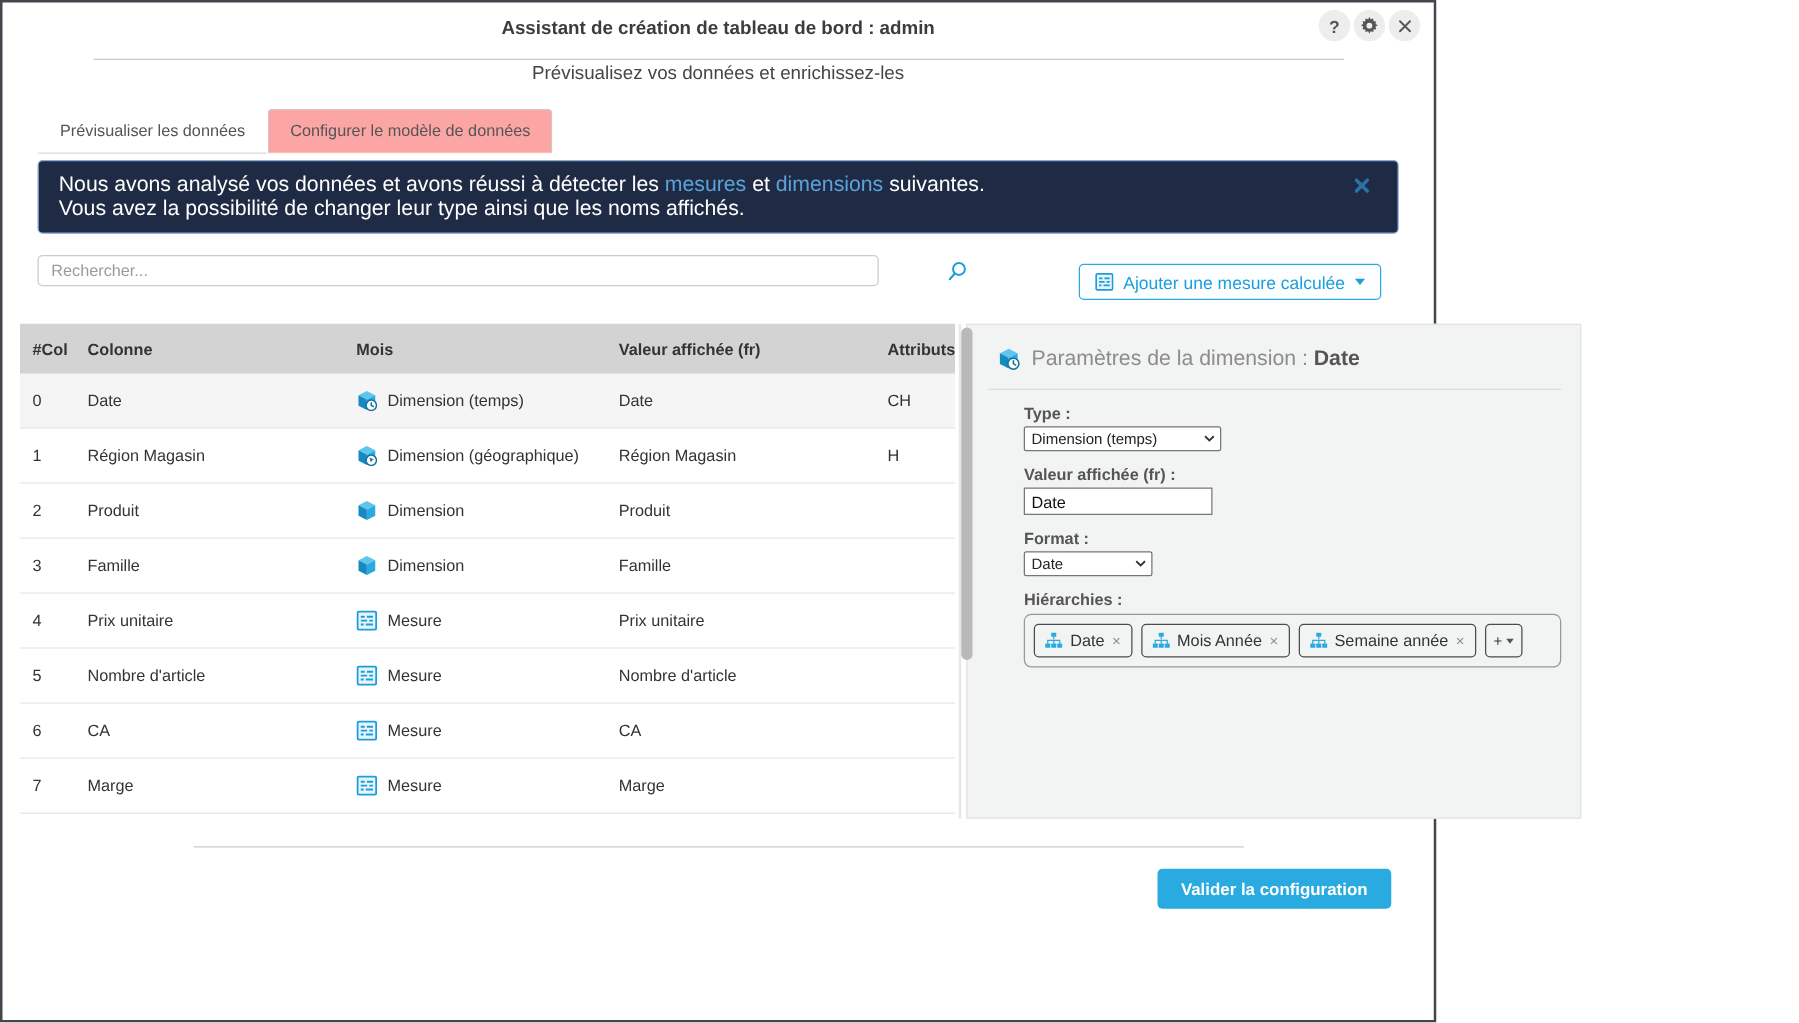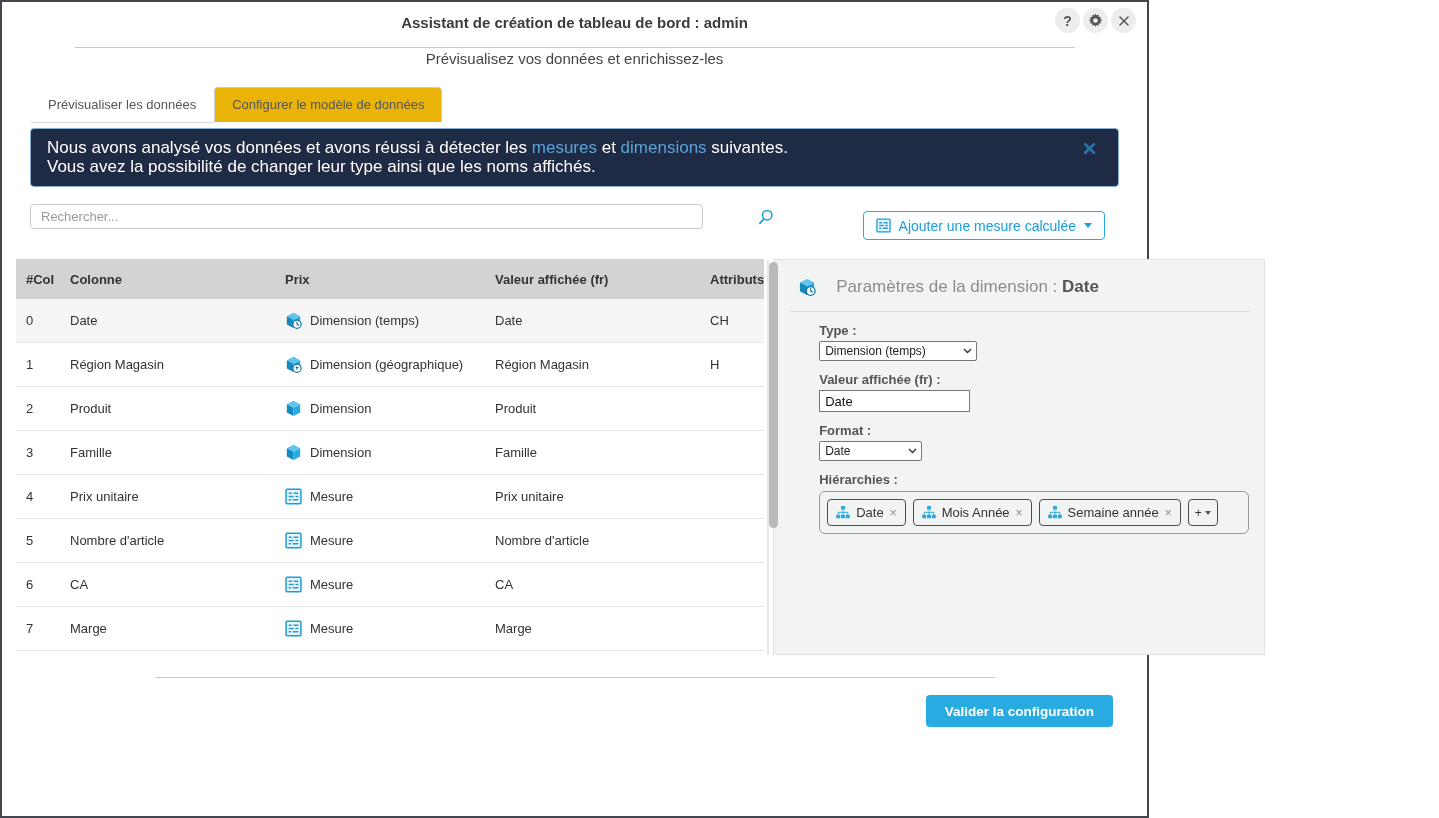--- a/index.html
+++ b/index.html
@@ -31,21 +31,21 @@
   .subtitle { text-align: center; margin-top: 2px; font-size: 15px; color: #454545; }
 
   
   .tabs { display: flex; margin: 20px 0 0 28px; width: fit-content; }
   .tab {
     padding: 9px 17px 10px; font-size: 13px; color: #555; cursor: pointer;
     border: 1px solid transparent; border-bottom: 1px solid #d9d9d9;
   }
   .tab.active {
     border: 1px solid #ccc; border-bottom-color: #fff;
-    border-radius: 4px 4px 0 0; background: #eab308;
+    border-radius: 4px 4px 0 0; background: #fca5a5;
   }
 
   
   .banner {
     position: relative; margin: 5px 28px 0;
     background: var(--banner-bg, #1f2a44);
     border: 1px solid #87aed2; border-radius: 4px;
     padding: 9px 60px 10px 16px; color: #fff; font-size: 17px; line-height: 19px;
   }
   .banner a { color: var(--banner-link, #5ba3d9); text-decoration: none; cursor: pointer; }
@@ -101,21 +101,21 @@
     position: absolute; left: 1px; top: 2px; width: 9px; height: 266px;
     background: #b9b9b9; border-radius: 5px; cursor: pointer;
   }
 
   
   .panel {
     flex: 1; margin-left: 4px; background: var(--panel-bg, #f2f3f3);
     border: 1px solid #e2e2e2; padding: 17px 15px 0 17px;
   }
   .panel-header {
-    display: flex; align-items: center; gap: 20px; margin-left: 7px;
+    display: flex; align-items: center; gap: 9px; margin-left: 7px;
     font-size: 17px; color: #8c8c8c;
   }
   .panel-header b { color: #555; }
   .panel-rule { border-top: 1px solid #dcdcdc; margin: 14px 0 8px; }
   .panel-fields { margin-left: 28px; }
   .field-label { font-size: 13px; font-weight: bold; color: #555; margin: 11px 0 3px; }
   .sel {
     display: inline-flex; align-items: center; justify-content: space-between;
     width: 158px; height: 20px; padding: 0 4px 0 5px;
     border: 1px solid #767676; border-radius: 2px; background: #fff;
@@ -227,21 +227,21 @@
       <span class="caret-down"></span>
     </div>
   </div>
 
   <div class="main">
 
     <div class="data-table">
       <div class="thead">
         <div>#Col</div>
         <div>Colonne</div>
-        <div>Prix</div>
+        <div>Mois</div>
         <div>Valeur affichée (fr)</div>
         <div>Attributs</div>
       </div>
       <div id="tbody">
   <div class="trow selected">
     <div class="c-num">0</div>
     <div class="c-col">Date</div>
     <div class="c-type">
       <span class="ticon"><svg width="17" height="17" viewBox="0 0 16 16">
                   <path d="M8 .8 14.3 4 8 7.2 1.7 4Z" fill="#5ec6ee"></path>

